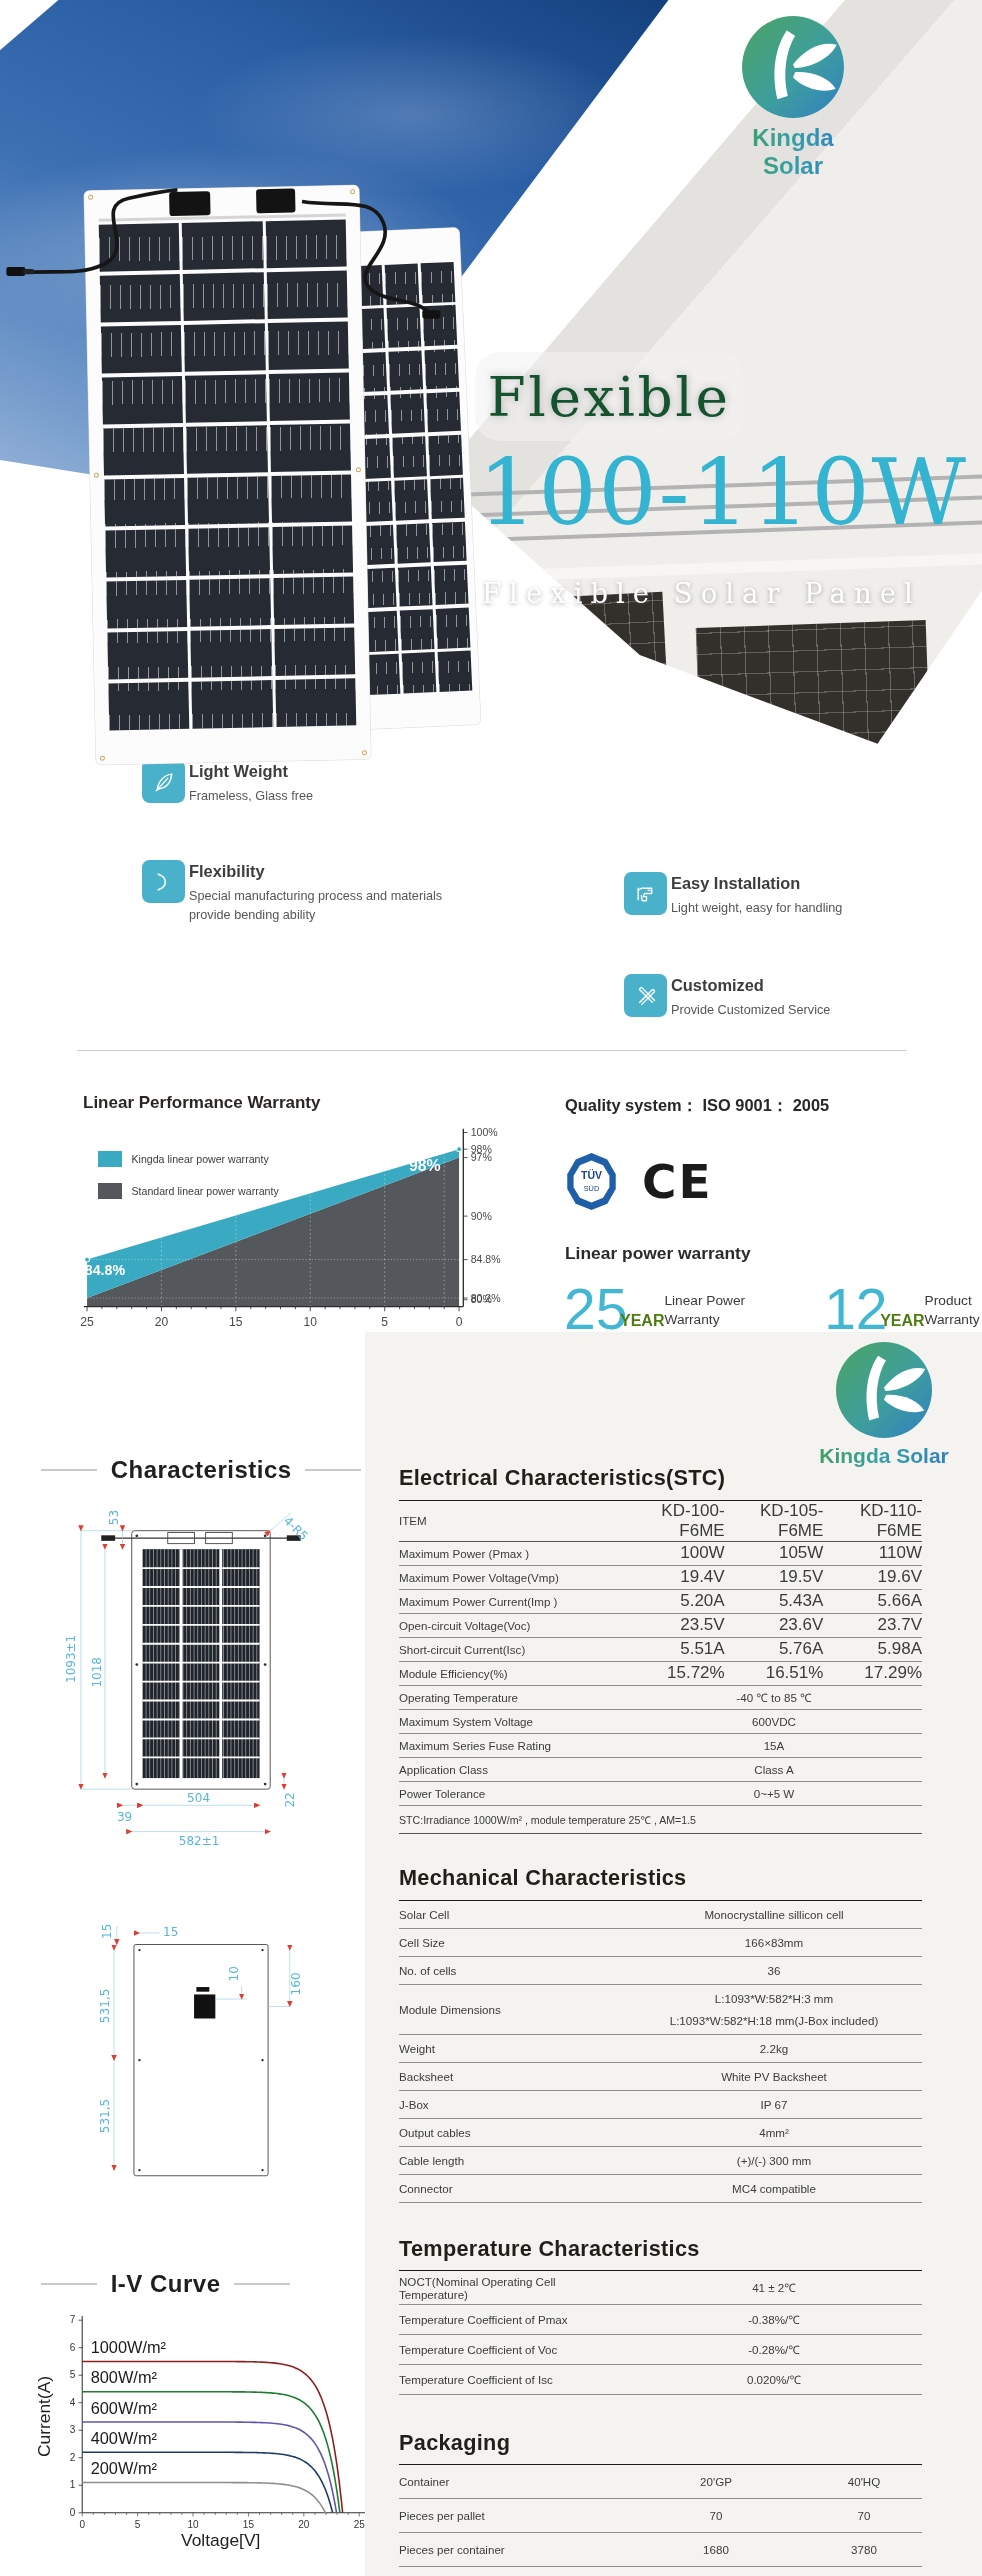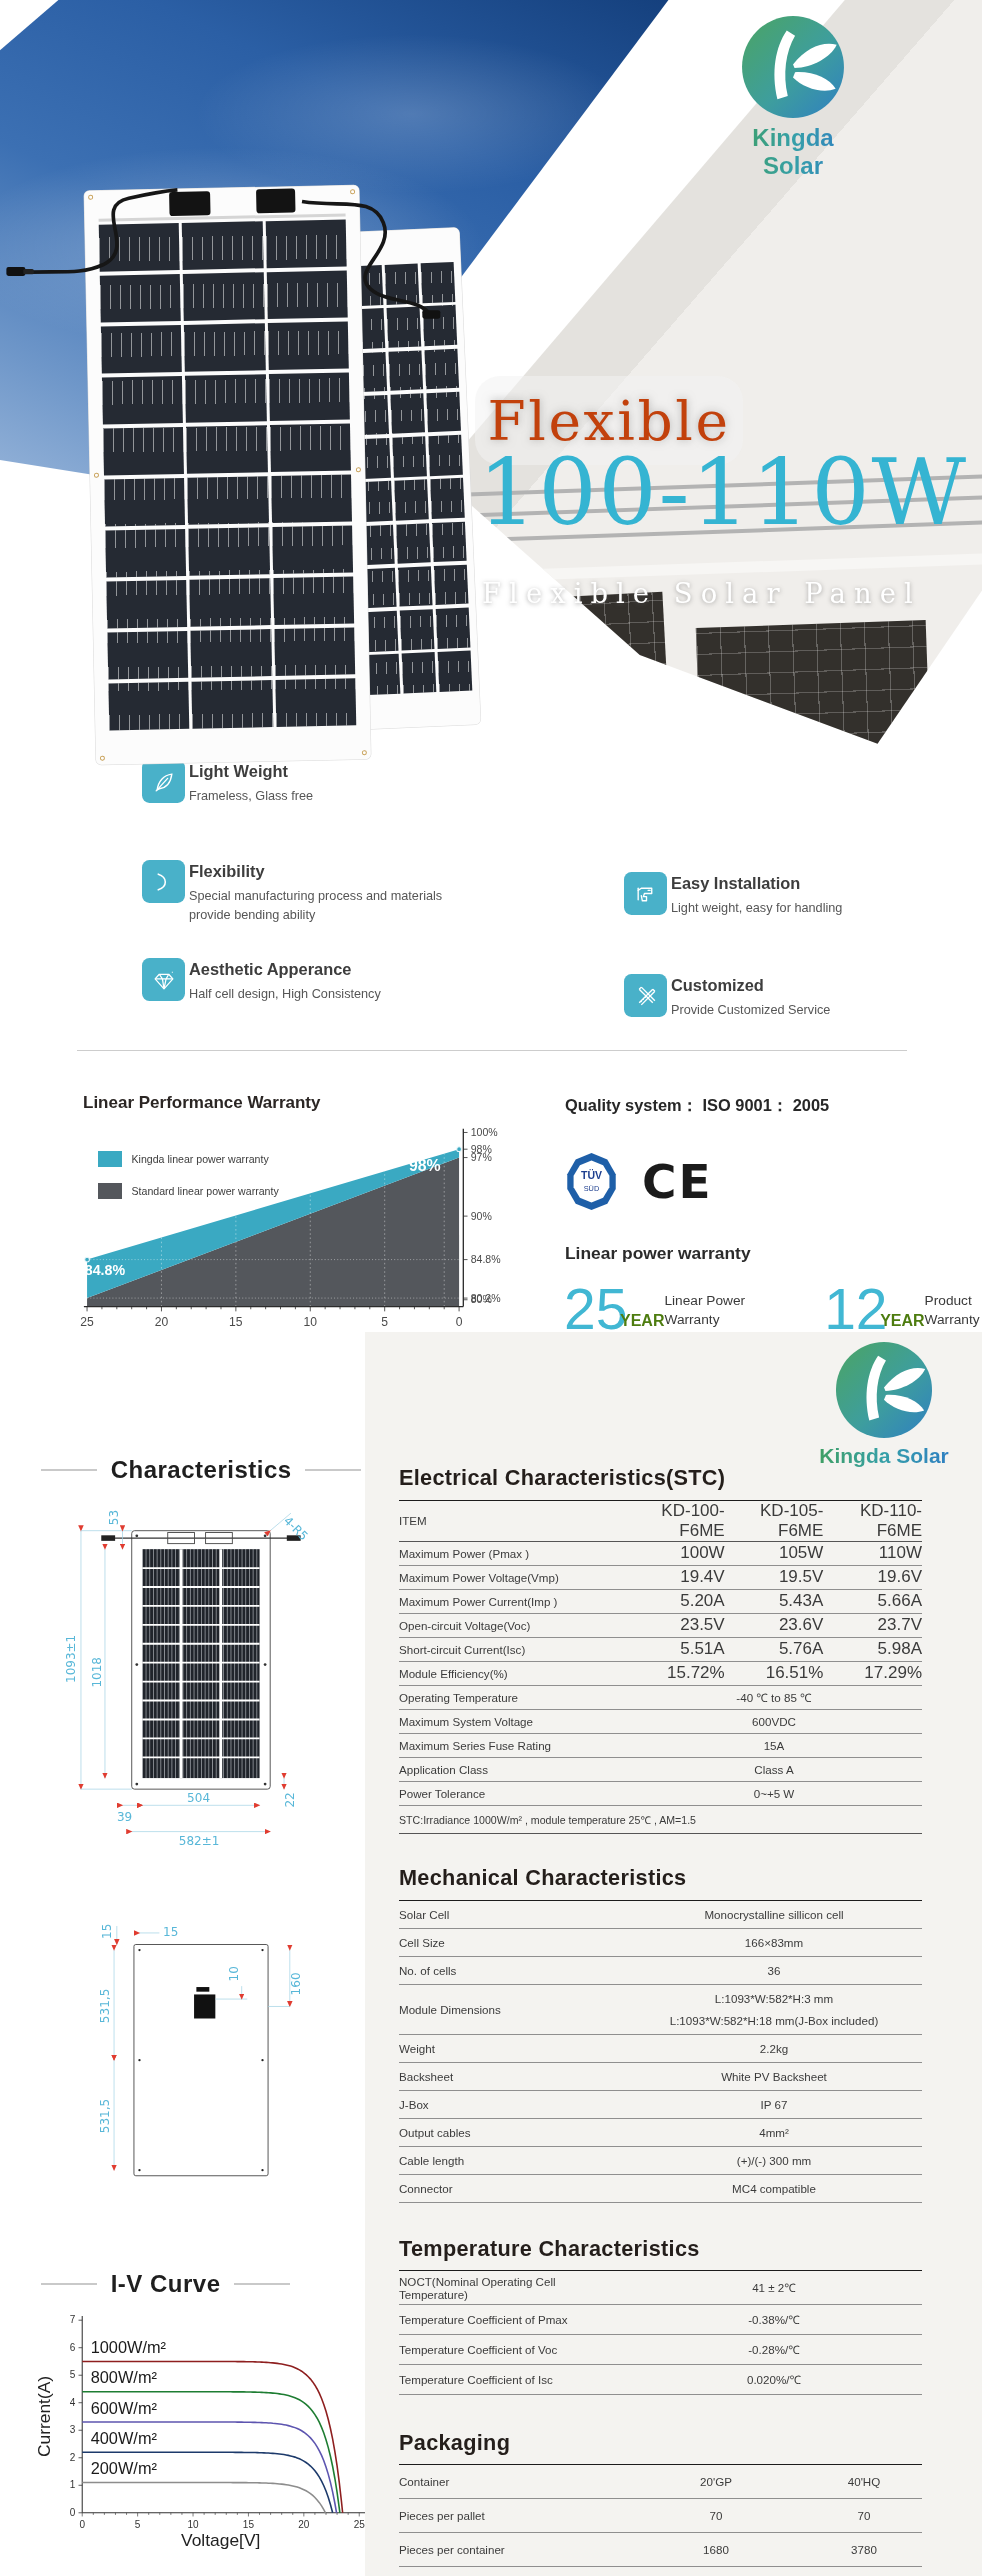--- a/index.html
+++ b/index.html
@@ -26,23 +26,23 @@
                         repeating-linear-gradient(0deg,rgba(255,255,255,.22) 0 1.1px,transparent 1.1px 21px)}
   .panel{position:absolute;background:#fcfcfc;border-radius:5.3px;z-index:3;box-shadow:0 0 0 0.5px #d9d9d9}
   .pband{position:absolute;left:13.7px;right:13.7px;top:27.5px;height:3.2px;background:#d5d5d5}
   .cellgrid{position:absolute;left:13.7px;right:13.7px;top:34px;bottom:34px;display:grid;
        grid-template-columns:repeat(3,1fr);grid-auto-rows:1fr;gap:3.7px}
   .cellgrid i{display:block;background:#252a33;
        background-image:repeating-linear-gradient(90deg,rgba(255,255,255,.5) 0 0.5px,transparent 0.5px 10px)}
   .jb{position:absolute;background:#131313;border-radius:3.2px}
   .hole{position:absolute;width:4.8px;height:4.8px;border:1.1px solid #c8a159;border-radius:50%;background:#fff}
   .cablesvg{position:absolute;left:0;top:174px;width:528px;height:227px;z-index:4}
-  .chip{position:absolute;left:475px;top:376px;width:268px;height:89px;border-radius:25px;z-index:5;
+  .chip{position:absolute;left:475px;top:352px;width:268px;height:89px;border-radius:25px;z-index:5;
        background:rgba(243,243,243,.55);display:flex;align-items:center;justify-content:center;
-       font-family:"DejaVu Serif",serif;font-size:55px;color:#c2410c;letter-spacing:2.6px;
+       font-family:"DejaVu Serif",serif;font-size:55px;color:#14532d;letter-spacing:2.6px;
        text-shadow:0 0 8.5px rgba(130,130,130,.55)}
   .power{position:absolute;left:478px;top:447px;z-index:5;font-family:"DejaVu Serif",serif;
        font-weight:normal;font-size:92px;line-height:1;color:#35b4d2;letter-spacing:1.6px}
   .subtitle{position:absolute;left:482px;top:577px;z-index:5;font-family:"DejaVu Serif",serif;
        font-size:27.5px;color:#fff;letter-spacing:8px;text-shadow:0 0.5px 4.2px rgba(90,90,90,.5)}
   .logo{position:absolute;left:736px;top:15px;width:114px;text-align:center;z-index:6}
   .gradtext{background:linear-gradient(90deg,#3f9f63,#36a0a8 50%,#2f7fc2);
        -webkit-background-clip:text;background-clip:text;color:transparent;font-weight:bold}
   .logoname{font-size:24px;margin-top:3.2px;letter-spacing:0}
 
@@ -251,33 +251,20 @@
         <path d="M12,8 C30,14 30,32 12,38"></path>
       </svg>
     </div>
     <div>
       <div class="ftitle">Flexibility</div>
       <div class="fdesc">Special manufacturing process and materials</div>
       <div class="fdesc">provide bending ability</div>
     </div>
   </div>
 
-  <div class="feat" style="left:142px;top:958px">
-    <div class="ftile">
-      <svg width="24" height="24" viewBox="0 0 46 46" fill="none" stroke="#fff" stroke-width="2.4" stroke-linejoin="round">
-        <path d="M14,12 L32,12 L40,21 L23,40 L6,21 Z"></path>
-          <path d="M6,21 L40,21 M14,12 L20,21 L23,40 M32,12 L27,21 L23,40"></path>
-        <path d="M38,8 l2,0 M39,7 l0,2" stroke-width="2"></path>
-      </svg>
-    </div>
-    <div>
-      <div class="ftitle">Aesthetic Apperance</div>
-      <div class="fdesc">Half cell design, High Consistency</div>
-    </div>
-  </div>
 
   <div class="feat" style="left:624px;top:872px">
     <div class="ftile">
       <svg width="24" height="24" viewBox="0 0 46 46" fill="none" stroke="#fff" stroke-width="2.6" stroke-linecap="round" stroke-linejoin="round">
         <path d="M8,12 L8,34"></path>
           <path d="M8,16 L14,12 L34,12 L34,22 L20,22 L18,28 L24,28 L24,36 L16,36 L14,26"></path>
         <path d="M27,16 L31,16"></path>
       </svg>
     </div>
     <div>

